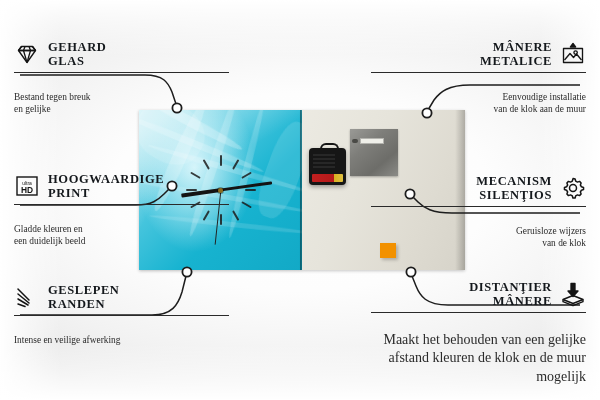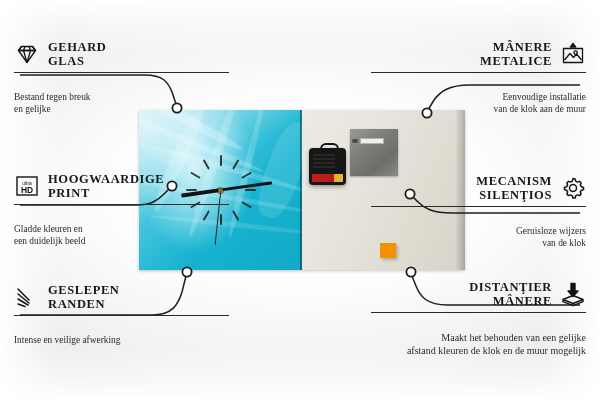--- a/index.html
+++ b/index.html
@@ -323,19 +323,19 @@
         <svg viewBox="0 0 26 26">
             <g fill="none" stroke="#141414" stroke-width="1.35" stroke-linejoin="round">
           <path d="M11 2.5 h4 v7.5 h3 L13 15.5 8 10 h3 z" fill="#141414"></path>
           <path d="M13 14.5 L23 18.5 L13 22.5 L3 18.5 z"></path>
           <path d="M3 18.5 v2.2 L13 24.7 L23 20.7 v-2.2"></path>
         </g>
           </svg>
       </span>
     </div>
     <div class="rule"></div>
-    <div class="desc" style="font-size:10px">
+    <div class="desc" style="font-size:14px">
       <span>Maakt het behouden van een gelijke</span><br>
       <span>afstand kleuren de klok en de muur mogelijk</span>
     </div>
   </div>
 
 </div>
 
 </body></html>

